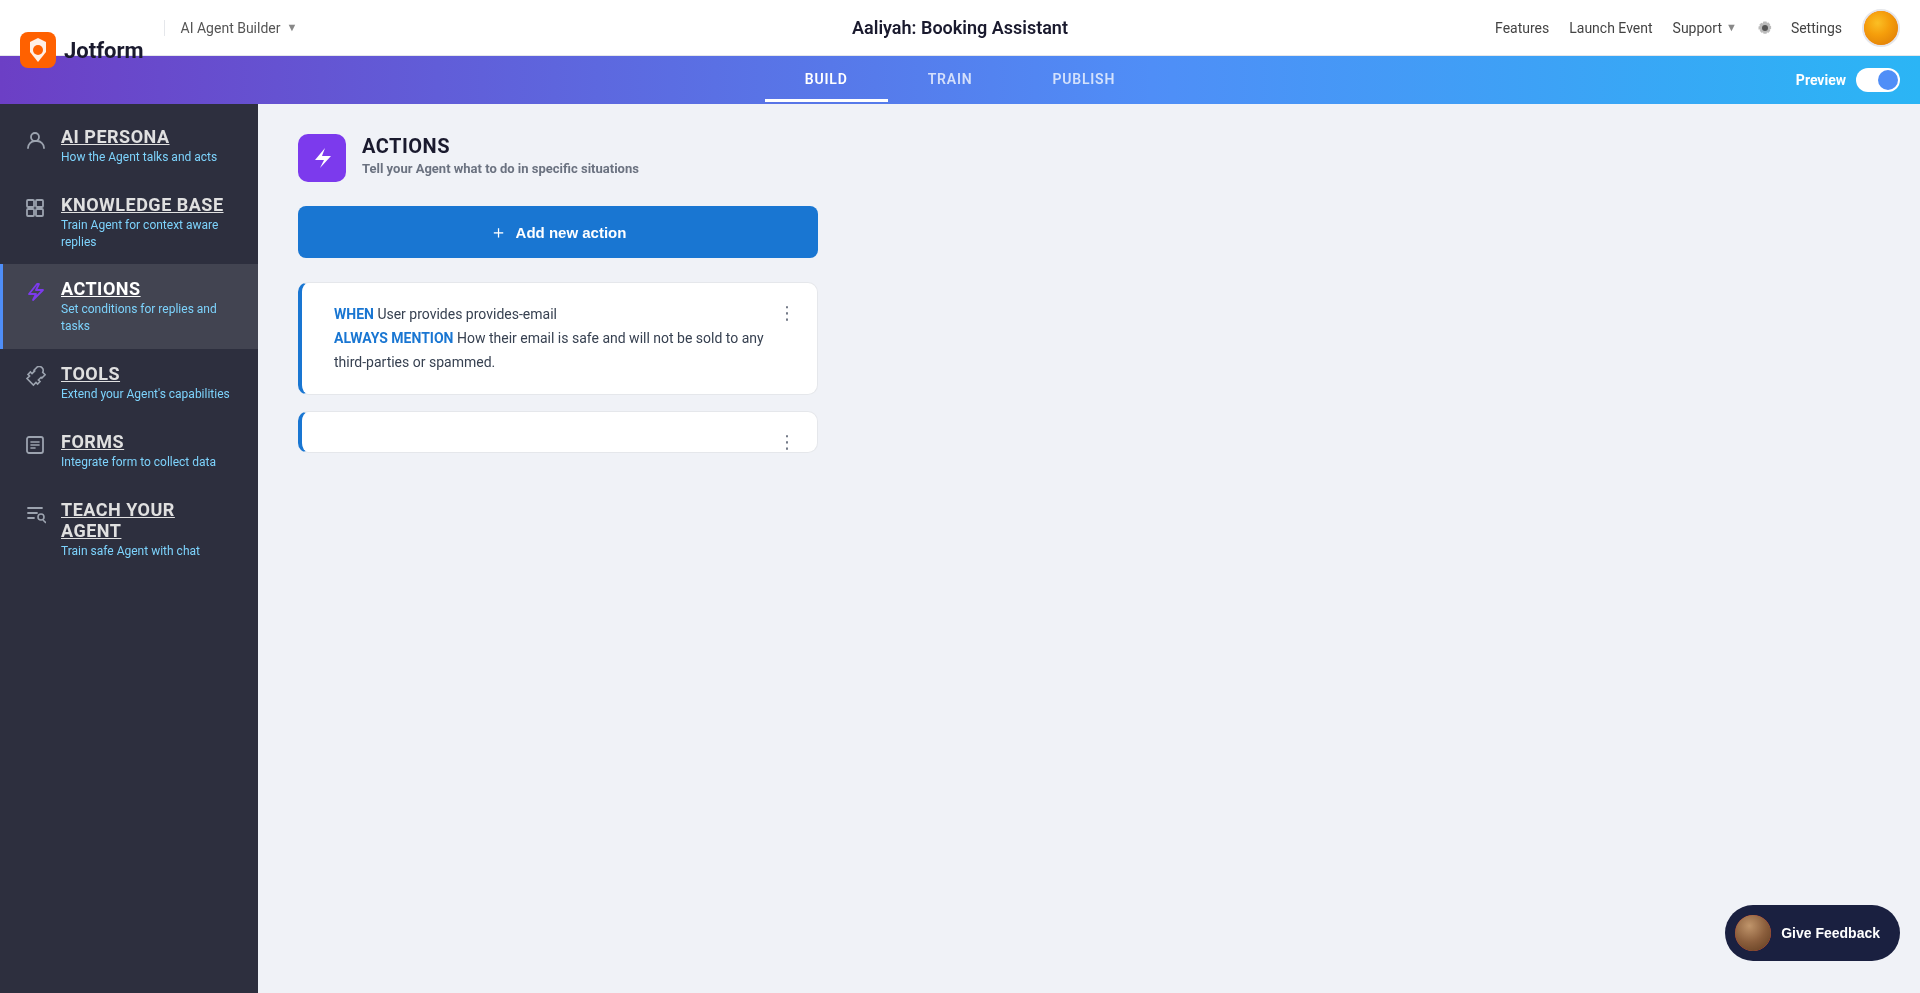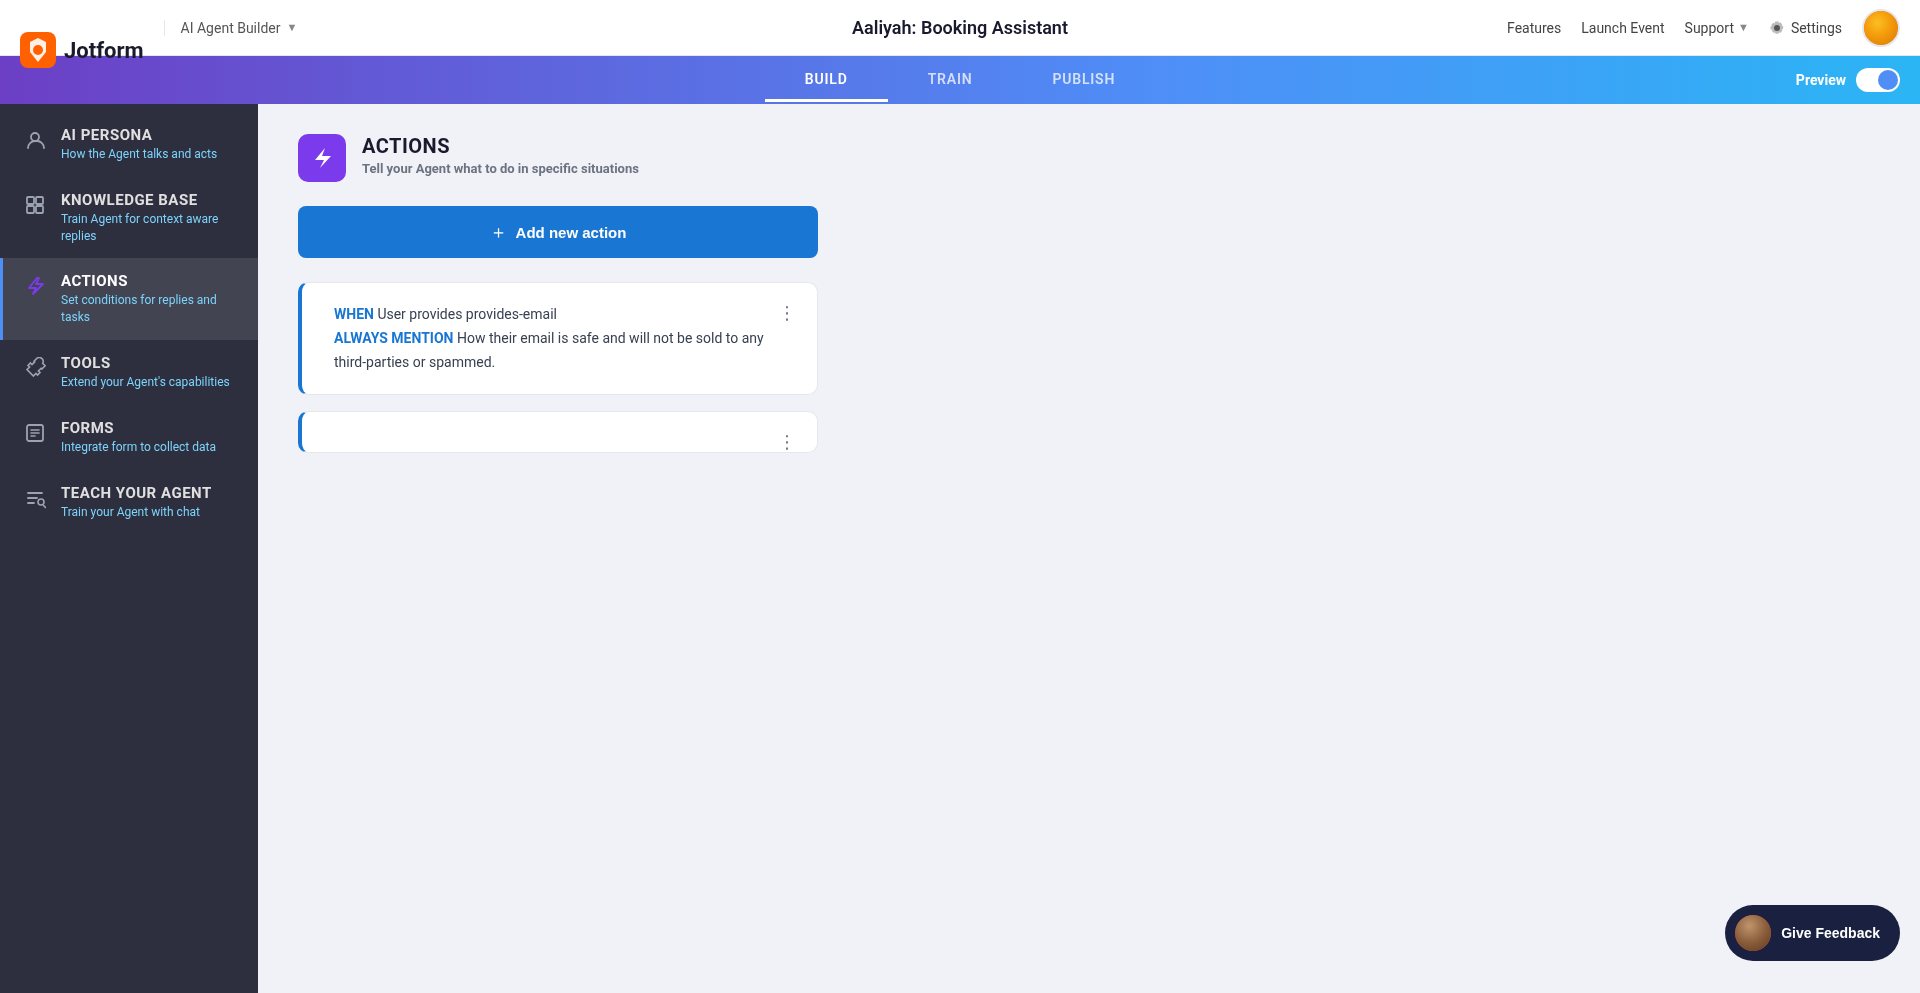--- a/index.html
+++ b/index.html
@@ -12,21 +12,21 @@
       border-bottom: 1px solid #e5e7eb; position: relative; z-index: 10;
     }
     .header-left { display: flex; align-items: center; gap: 12px; }
     .logo { display: flex; align-items: center; gap: 8px; margin-top: 45px; }
     .logo-icon { width: 36px; height: 36px; }
     .logo-text { font-size: 22px; font-weight: 700; color: #1a1a2e; }
     .ai-agent-builder { display: flex; align-items: center; gap: 6px; color: #555; font-size: 14px; cursor: pointer; border-left: 1px solid #e5e7eb; padding-left: 16px; margin-left: 8px; }
     .header-center { position: absolute; left: 50%; transform: translateX(-50%); font-size: 18px; font-weight: 600; color: #1a1a2e; }
     .header-right { display: flex; align-items: center; gap: 20px; }
     .header-nav-link { font-size: 14px; color: #444; cursor: pointer; text-decoration: none; }
-    .settings-btn { display: flex; align-items: center; gap: 6px; font-size: 14px; color: #444; cursor: pointer; }
+    .settings-btn { display: flex; align-items: center; gap: 18px; font-size: 14px; color: #444; cursor: pointer; }
     .user-avatar { width: 38px; height: 38px; border-radius: 50%; background: linear-gradient(135deg, #f97316, #fb923c); display: flex; align-items: center; justify-content: center; overflow: hidden; border: 2px solid #e5e7eb; }
     .user-avatar-img { width: 100%; height: 100%; object-fit: cover; background: linear-gradient(135deg, #fdba74, #f97316); border-radius: 50%; }
 
     
     .tab-bar {
       display: flex; align-items: center; justify-content: center;
       background: linear-gradient(90deg, #6c3fc5 0%, #4f8ef7 60%, #2bb5f5 100%);
       height: 48px; position: relative;
     }
     .tab-bar-tabs { display: flex; gap: 0; }
@@ -57,21 +57,21 @@
     .sidebar-item {
       display: flex; align-items: flex-start; gap: 14px; padding: 14px 20px;
       cursor: pointer; border-left: 3px solid transparent; transition: background 0.15s;
     }
     .sidebar-item.active { background: rgba(255,255,255,0.1); border-left-color: #4f8ef7; }
     .sidebar-item-icon {
       width: 24px; height: 24px; flex-shrink: 0; display: flex; align-items: center; justify-content: center;
       margin-top: 2px;
     }
     .sidebar-item-text { display: flex; flex-direction: column; }
-    .sidebar-item-title { font-size: 15px; font-weight: 700; color: #e0e0e0; letter-spacing: 0.5px; text-transform: uppercase; }
+    .sidebar-item-title { font-size: 18px; font-weight: 700; color: #e0e0e0; letter-spacing: 0.5px; text-transform: uppercase; text-decoration: underline; }
     .sidebar-item-desc { font-size: 12px; color: #7dd3fc; margin-top: 2px; line-height: 1.4; }
 
     
     .content-area { flex: 1; background: #f0f2f7; padding: 30px 40px; overflow-y: auto; position: relative; }
 
     
     .actions-header { display: flex; align-items: flex-start; gap: 16px; margin-bottom: 24px; }
     .actions-icon-box {
       width: 48px; height: 48px; background: #7c3aed; border-radius: 10px;
       display: flex; align-items: center; justify-content: center; flex-shrink: 0;
@@ -258,21 +258,21 @@
     <div class="sidebar-item">
       <div class="sidebar-item-icon">
         <svg width="22" height="22" viewBox="0 0 22 22" fill="none">
           <path d="M4 6h14M4 11h9M4 16h6" stroke="#9ca3af" stroke-width="1.8" stroke-linecap="round"></path>
           <circle cx="17" cy="15" r="3" stroke="#9ca3af" stroke-width="1.6" fill="none"></circle>
           <path d="M19.5 18.5l2 2" stroke="#9ca3af" stroke-width="1.6" stroke-linecap="round"></path>
         </svg>
       </div>
       <div class="sidebar-item-text">
         <span class="sidebar-item-title">TEACH YOUR AGENT</span>
-        <span class="sidebar-item-desc">Train your Agent with chat</span>
+        <span class="sidebar-item-desc">Train safe Agent with chat</span>
       </div>
     </div>
 
   </nav>
 
   <main class="content-area">
 
     <div class="actions-header">
       <div class="actions-icon-box">
         <svg width="28" height="28" viewBox="0 0 28 28" fill="none">

